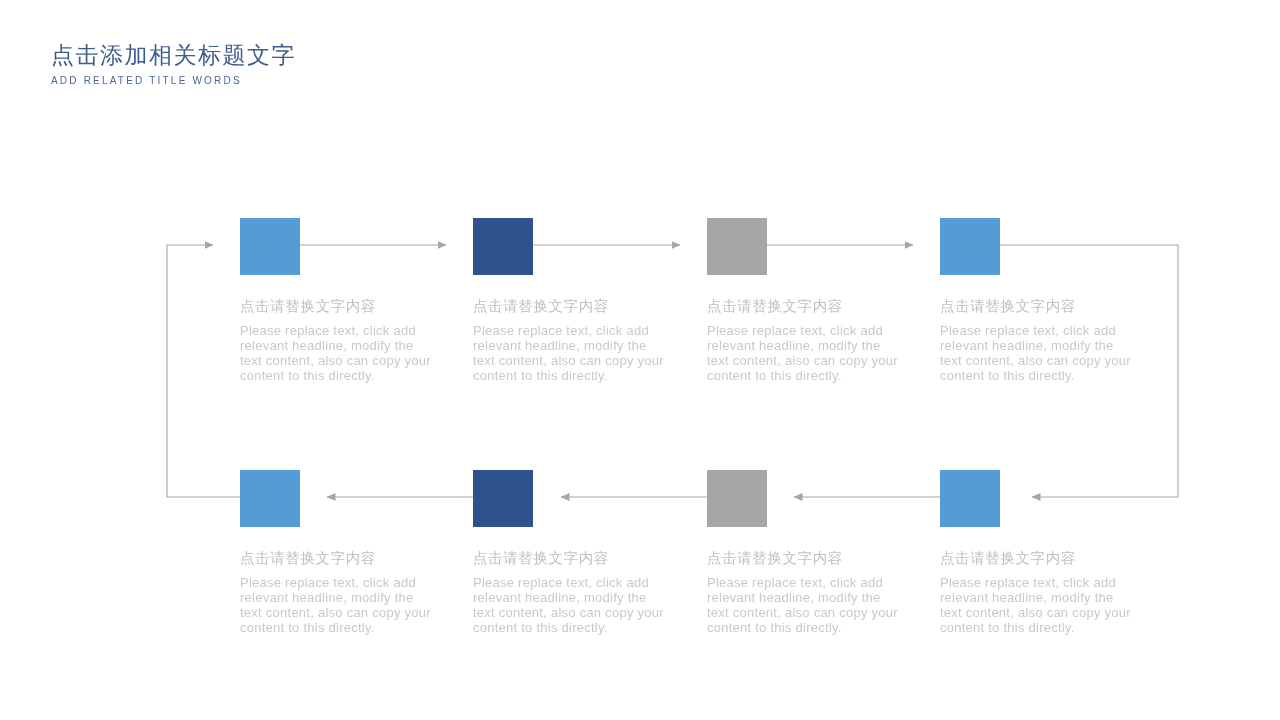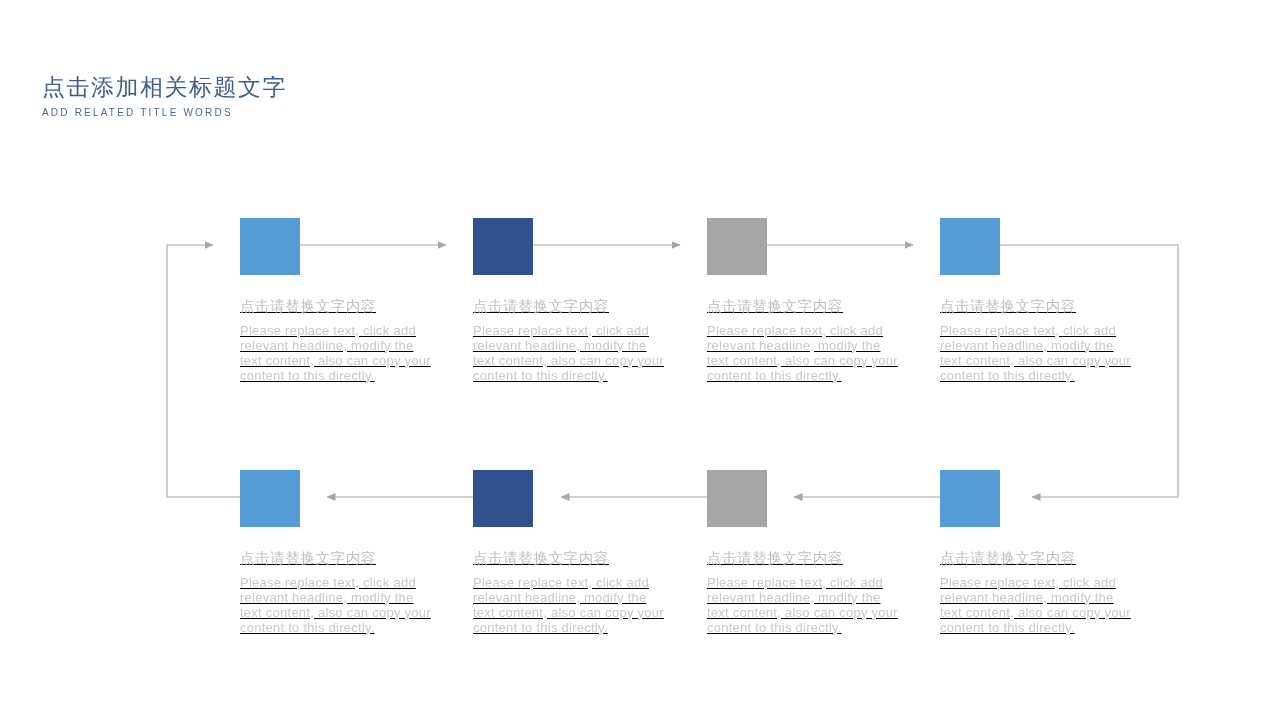--- a/index.html
+++ b/index.html
@@ -11,24 +11,23 @@
     height: 720px;
     background: #ffffff;
     font-family: "Liberation Sans", sans-serif;
     overflow: hidden;
     position: relative;
   }
 
   
   #title-block {
     position: absolute;
-    left: 42px;
+    left: 51px;
     top: 44px;
     line-height: 1;
-    margin-top: 32px;
   }
   #title-cn {
     font-size: 23px;
     color: #3e5c8a;
     letter-spacing: 1.5px;
     font-weight: 400;
     white-space: nowrap;
   }
   #title-en {
     margin-top: 9px;
@@ -52,21 +51,20 @@
     left: 0;
     top: 0;
     width: 1280px;
     height: 720px;
     pointer-events: none;
   }
 
   .node {
     position: absolute;
     width: 230px;
-    text-decoration: underline;
   }
   .node-box {
     width: 60px;
     height: 57px;
   }
   .node-text {
     margin-top: 24px;
   }
   .node-heading {
     font-size: 14.5px;

